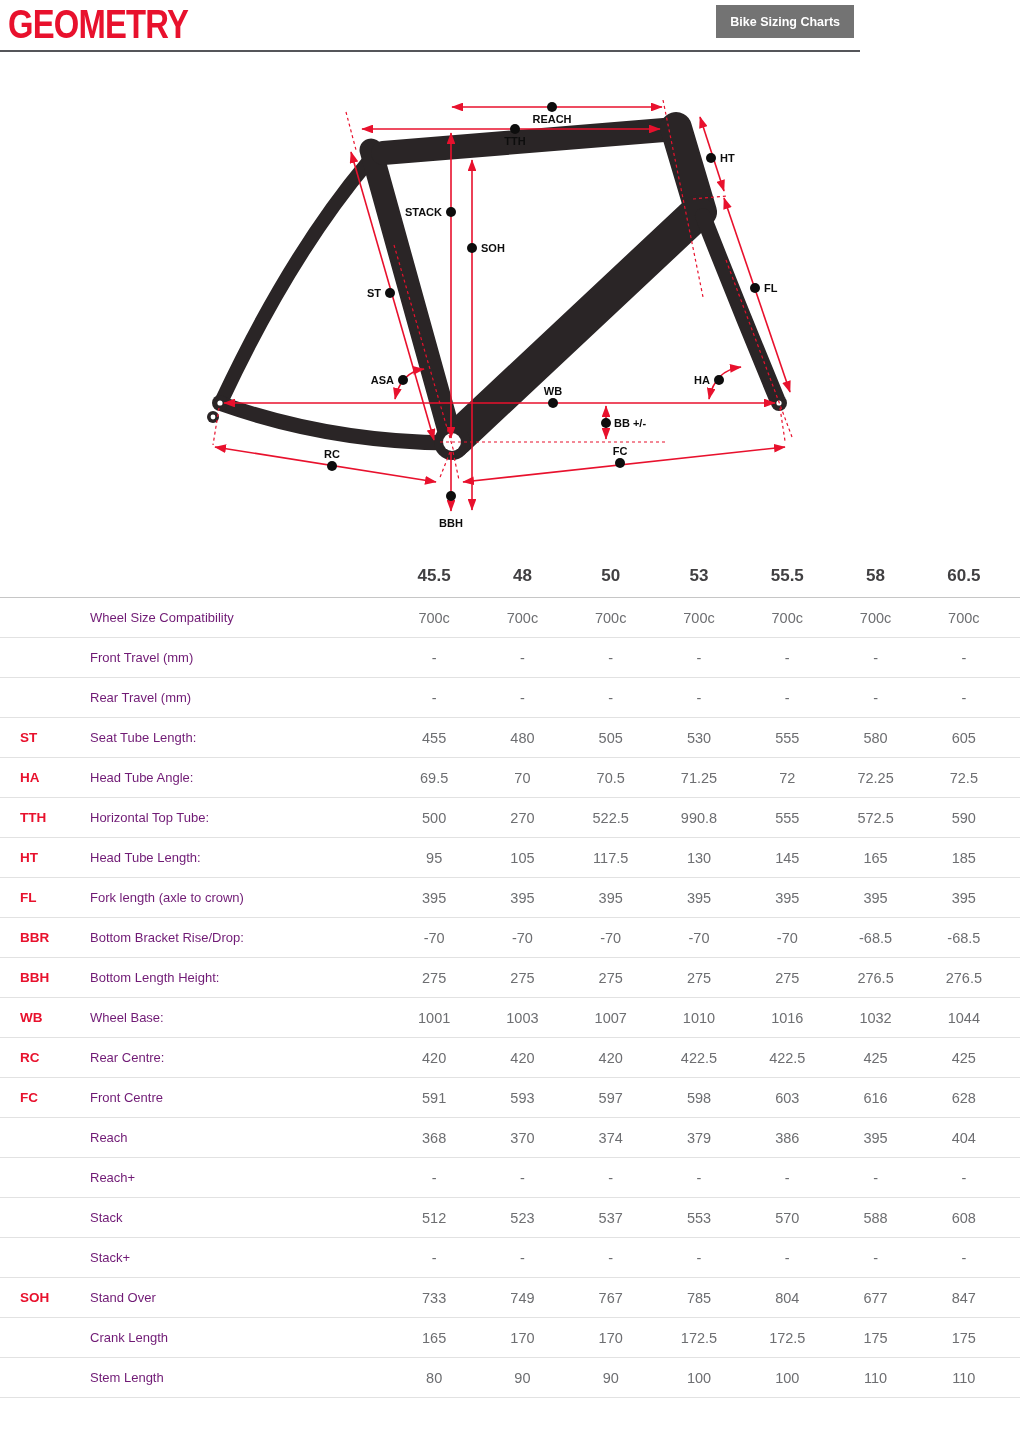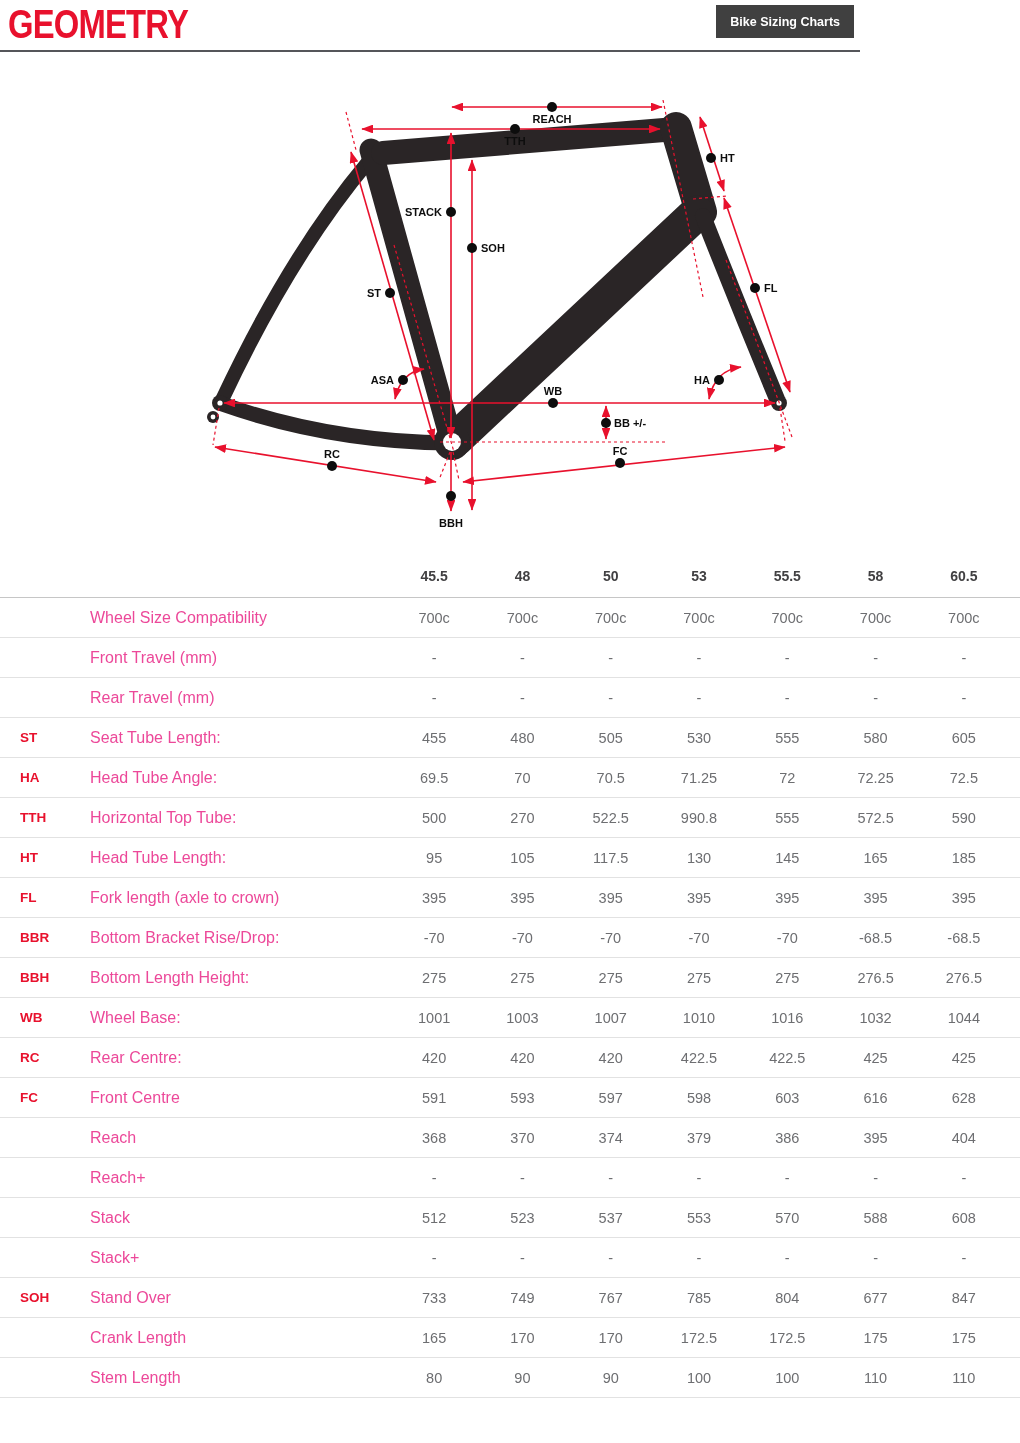--- a/index.html
+++ b/index.html
@@ -2,40 +2,40 @@
 <html><head>
 <meta charset="utf-8">
 <style>
   html,body{margin:0;padding:0;background:#fff;}
   body{width:1020px;font-family:"Liberation Sans",sans-serif;-webkit-font-smoothing:antialiased;color:#414042;}
   .page{width:860px;position:relative;}
 
   
   .hdr{position:relative;height:50px;border-bottom:2px solid #55565a;}
   .title{position:absolute;left:8px;top:2px;margin:0;font-size:41px;line-height:44px;font-weight:bold;color:#e8112d;letter-spacing:-1px;transform:scaleX(.80);transform-origin:left center;white-space:nowrap;}
-  .btn{position:absolute;right:6px;top:5px;height:33px;background:#404040;color:#fff;font-size:12.5px;font-weight:bold;display:flex;align-items:center;justify-content:center;padding:0 14px;text-decoration:none;cursor:pointer;}
+  .btn{position:absolute;right:6px;top:5px;height:33px;background:#737373;color:#fff;font-size:12.5px;font-weight:bold;display:flex;align-items:center;justify-content:center;padding:0 14px;text-decoration:none;cursor:pointer;}
 
   
   .diagram{position:relative;width:1020px;height:503px;}
   .diagram svg{display:block;}
   .frame-stroke{stroke:#2a2526;fill:none;}
   .dim{stroke:#e8112d;stroke-width:1.6;fill:none;}
   .dash{stroke:#e8112d;stroke-width:1.2;fill:none;stroke-dasharray:3 3;}
   .dot{fill:#0d0d0d;}
   .lbl{font:bold 11px "Liberation Sans",sans-serif;fill:#0d0d0d;}
 
   
   .table{width:1020px;}
   .trow{display:grid;grid-template-columns:90px 300px repeat(7,1fr);align-items:center;height:40px;border-bottom:1px solid #e2e2e2;padding-right:12px;box-sizing:border-box;}
   .trow.thead{height:43px;border-bottom:1px solid #c6c6c6;}
   .c{overflow:hidden;white-space:nowrap;}
   .c.code{padding-left:20px;font-size:13.5px;font-weight:bold;color:#e8112d;}
-  .c.label{font-size:16px;color:#ec4899;}
+  .c.label{font-size:13px;color:#701a75;}
   .c.val{text-align:center;font-size:14.5px;color:#6d6e71;}
-  .c.size{text-align:center;font-size:14px;font-weight:bold;color:#414042;}
+  .c.size{text-align:center;font-size:17px;font-weight:bold;color:#414042;}
 </style>
 </head>
 <body>
 
 <div class="page">
 
   <div class="hdr">
     <h1 class="title">GEOMETRY</h1>
     <a class="btn">Bike Sizing Charts</a>
   </div>

